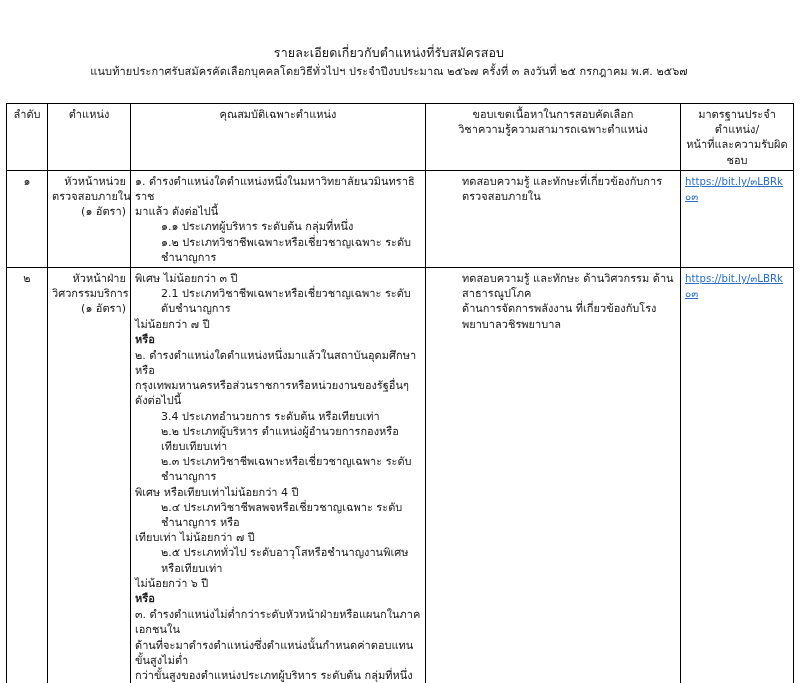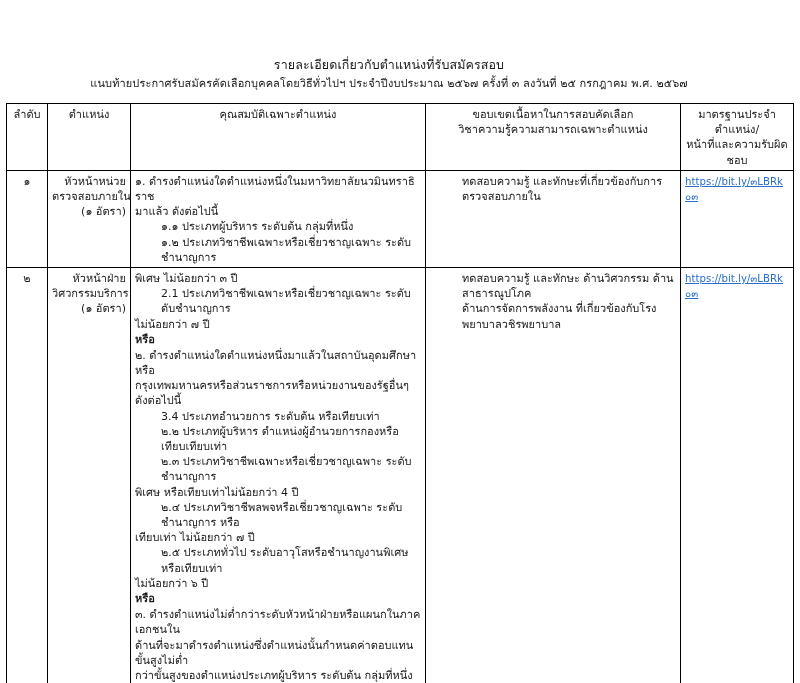--- a/index.html
+++ b/index.html
@@ -12,21 +12,21 @@
     height: 683px;
     font-family: "DejaVu Sans", "Liberation Sans", sans-serif;
     color: #1a1a1a;
     overflow: hidden;
   }
   .page {
     position: relative;
     width: 778px;
     height: 683px;
     box-sizing: border-box;
-    padding: 12px;
+    padding: 0;
   }
 
   
   .title-block {
     width: 100%;
     text-align: center;
     padding-top: 43px;
   }
   .title-line {
     font-size: 12.5px;

